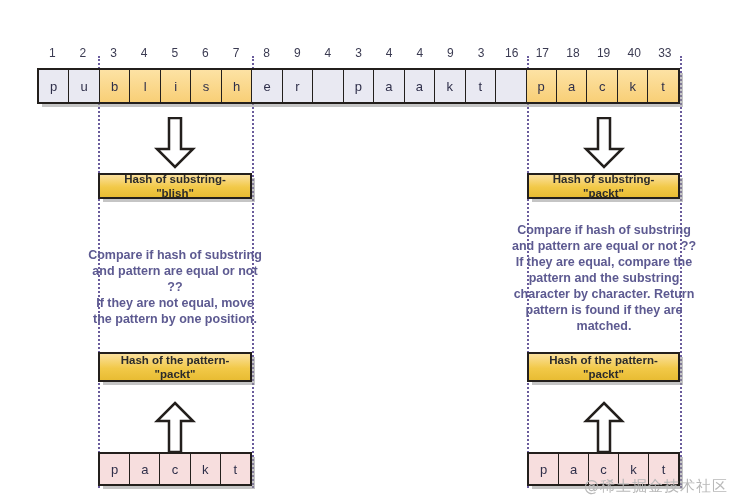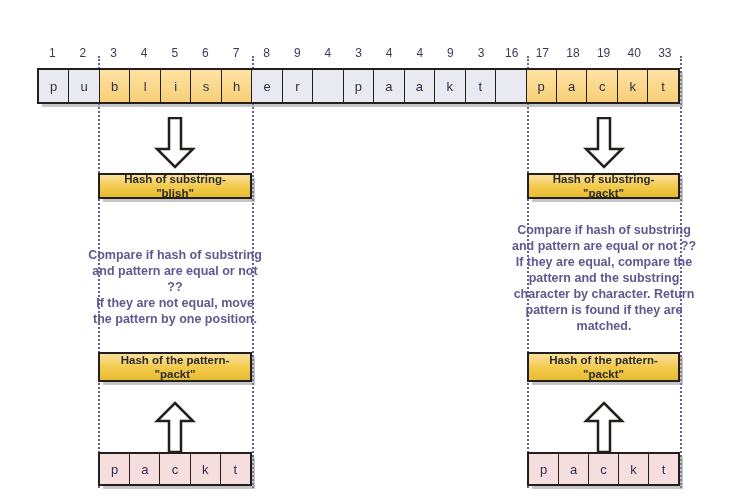--- a/index.html
+++ b/index.html
@@ -260,14 +260,15 @@
   </div>
 
   <div class="pattern-row" id="pattern-right" style="left:527px; top:452px; width:153px;">
       <div class="pcell">p</div>
       <div class="pcell">a</div>
       <div class="pcell">c</div>
       <div class="pcell">k</div>
       <div class="pcell">t</div>
     </div>
 
+  <div class="watermark">@稀土掘金技术社区</div>
 
 </div>
 
 </body></html>

